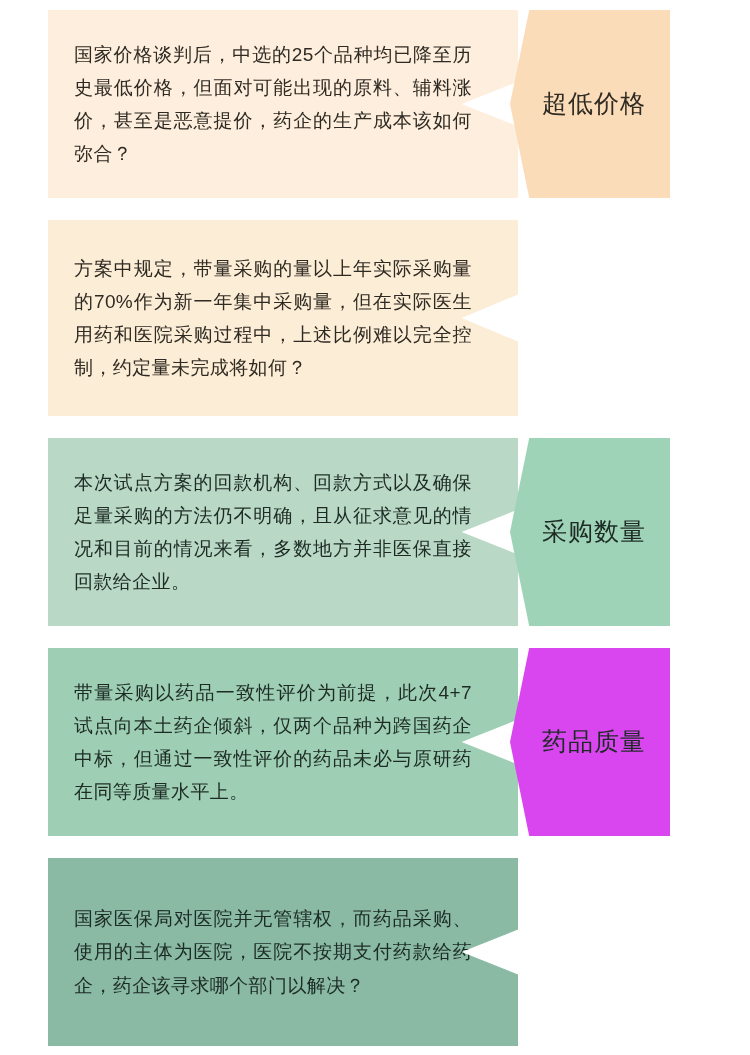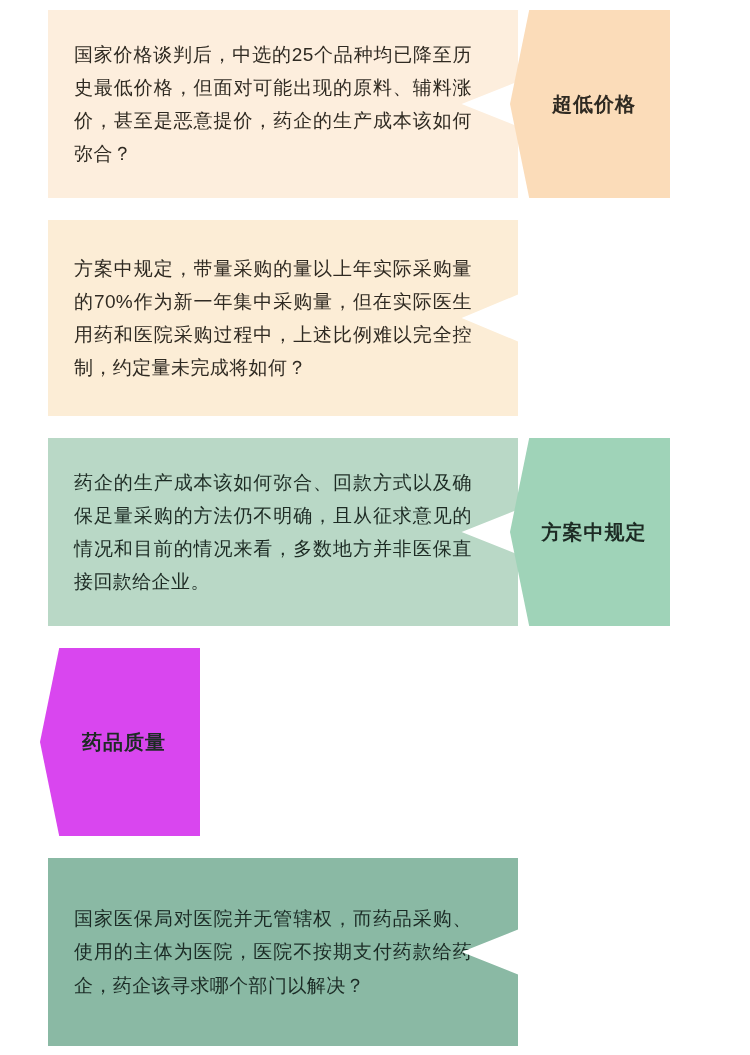--- a/index.html
+++ b/index.html
@@ -58,22 +58,22 @@
     flex: 0 0 160px;
     width: 160px;
     margin-left: -8px;
     display: flex;
     align-items: center;
     justify-content: center;
     clip-path: polygon(12% 0, 100% 0, 100% 100%, 12% 100%, 0 50%);
     padding: 0 10px 0 18px;
   }
   .label-text {
-    font-size: 20px;
-    font-weight: bold;
+    font-size: 25px;
+    font-weight: normal;
     line-height: 1.5;
     letter-spacing: 1px;
     text-align: left;
     color: #2a3b33;
     white-space: pre-line;
   }
   
   .row-0 .body-panel { height: 188px; }
   .row-0 .label-panel { height: 188px; }
   .row-1 .body-panel { height: 196px; }
@@ -101,28 +101,31 @@
   </div>
 
   <div class="row row-1">
     <div class="body-panel" style="background: rgb(252, 237, 214);">
       <div class="body-text" style="color: rgb(47, 42, 34);">方案中规定，带量采购的量以上年实际采购量的70%作为新一年集中采购量，但在实际医生用药和医院采购过程中，上述比例难以完全控制，约定量未完成将如何？</div>
     </div>
   </div>
 
   <div class="row row-2">
     <div class="body-panel" style="background: rgb(185, 216, 198);">
-      <div class="body-text" style="color: rgb(29, 43, 36);">药企的生产成本该如何弥合、回款方式以及确保足量采购的方法仍不明确，且从征求意见的情况和目前的情况来看，多数地方并非医保直接回款给企业。</div>
+      <div class="body-text" style="color: rgb(29, 43, 36);">本次试点方案的回款机构、回款方式以及确保足量采购的方法仍不明确，且从征求意见的情况和目前的情况来看，多数地方并非医保直接回款给企业。</div>
     </div>
     <div class="label-panel" style="background: rgb(159, 211, 184);">
-      <div class="label-text" style="color: rgb(29, 43, 36);">方案中规定</div>
+      <div class="label-text" style="color: rgb(29, 43, 36);">采购数量</div>
     </div>
   </div>
 
   <div class="row row-3">
+    <div class="body-panel" style="background: rgb(158, 207, 181);">
+      <div class="body-text" style="color: rgb(29, 43, 36);">带量采购以药品一致性评价为前提，此次4+7试点向本土药企倾斜，仅两个品种为跨国药企中标，但通过一致性评价的药品未必与原研药在同等质量水平上。</div>
+    </div>
     <div class="label-panel" style="background: #d946ef;">
       <div class="label-text" style="color: rgb(29, 43, 36);">药品质量</div>
     </div>
   </div>
 
   <div class="row row-4">
     <div class="body-panel" style="background: rgb(138, 185, 164);">
       <div class="body-text" style="color: rgb(27, 43, 37);">国家医保局对医院并无管辖权，而药品采购、使用的主体为医院，医院不按期支付药款给药企，药企该寻求哪个部门以解决？</div>
     </div>
   </div>

